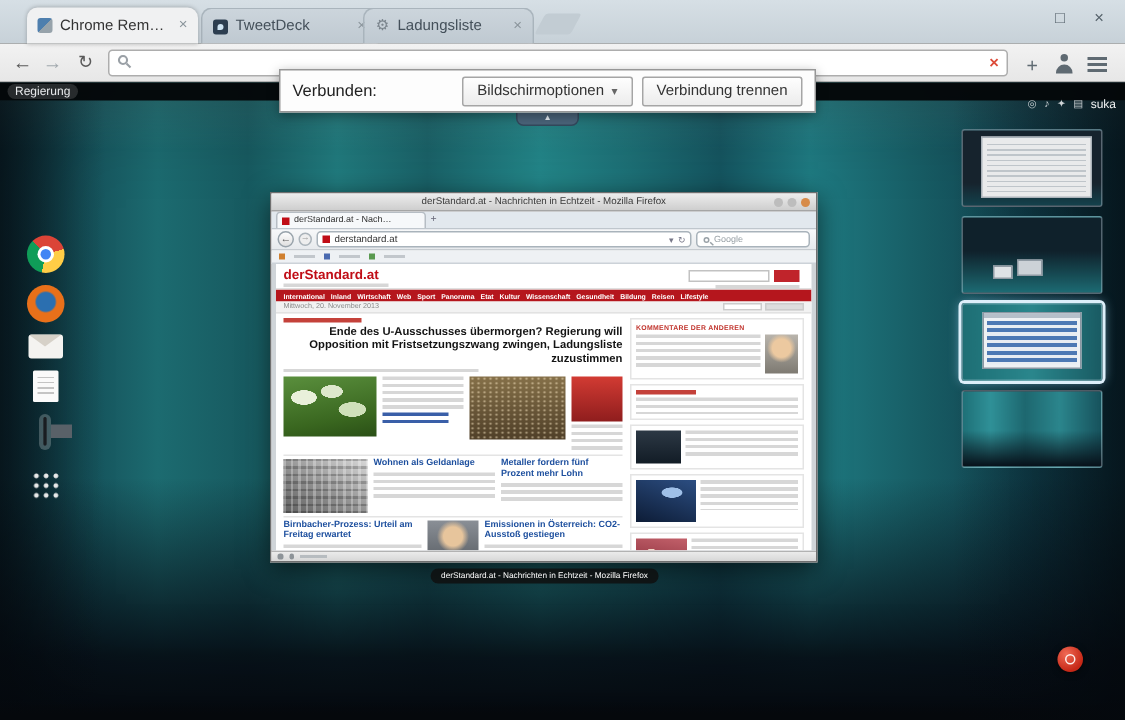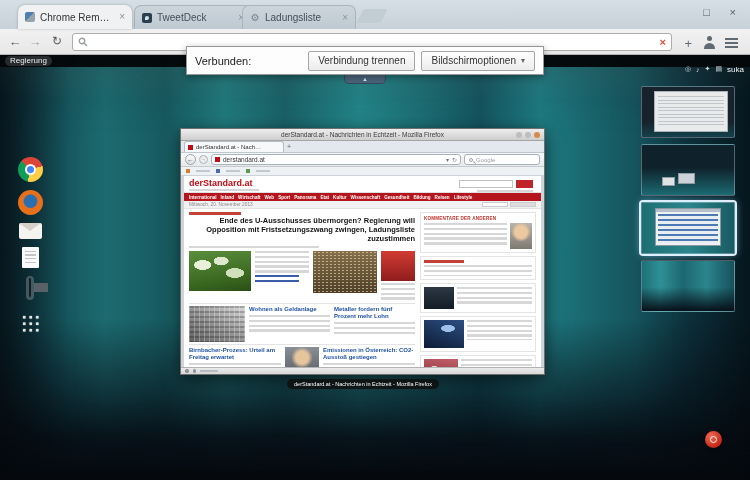--- a/index.html
+++ b/index.html
@@ -483,24 +483,24 @@
 
     <div class="wcaption">derStandard.at - Nachrichten in Echtzeit - Mozilla Firefox</div>
     <div class="traybtn"></div>
     <div class="bottombar"></div>
   </div>
 
   <div class="infobar">
     <span class="status">Verbunden:</span>
     <span class="spacer"></span>
     <button class="ibtn">
-      <span>Verbindung trennen</span>
+      <span>Bildschirmoptionen</span>
+      <span class="caret">▾</span>
     </button>
     <button class="ibtn">
-      <span>Bildschirmoptionen</span>
-      <span class="caret">▾</span>
+      <span>Verbindung trennen</span>
     </button>
   </div>
   <div class="collapse-tab">
     <span>▲</span>
   </div>
 
 </div>
 
 </body></html>

